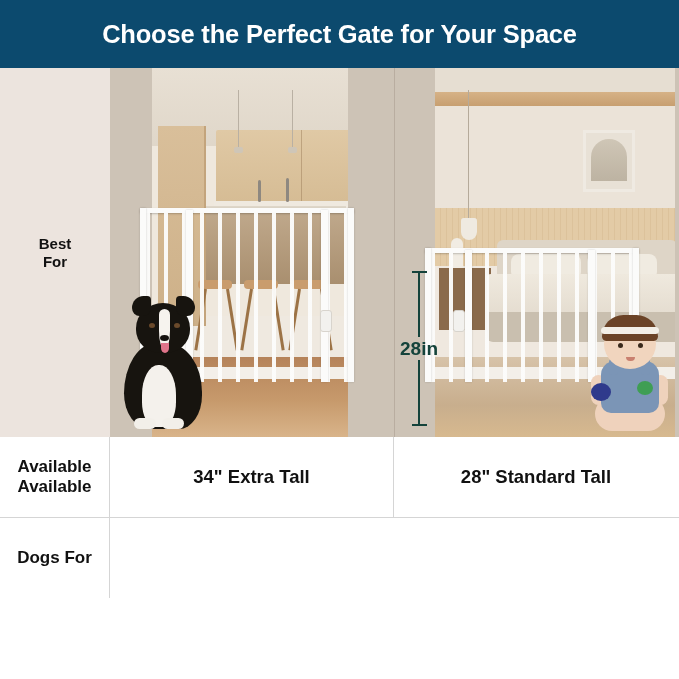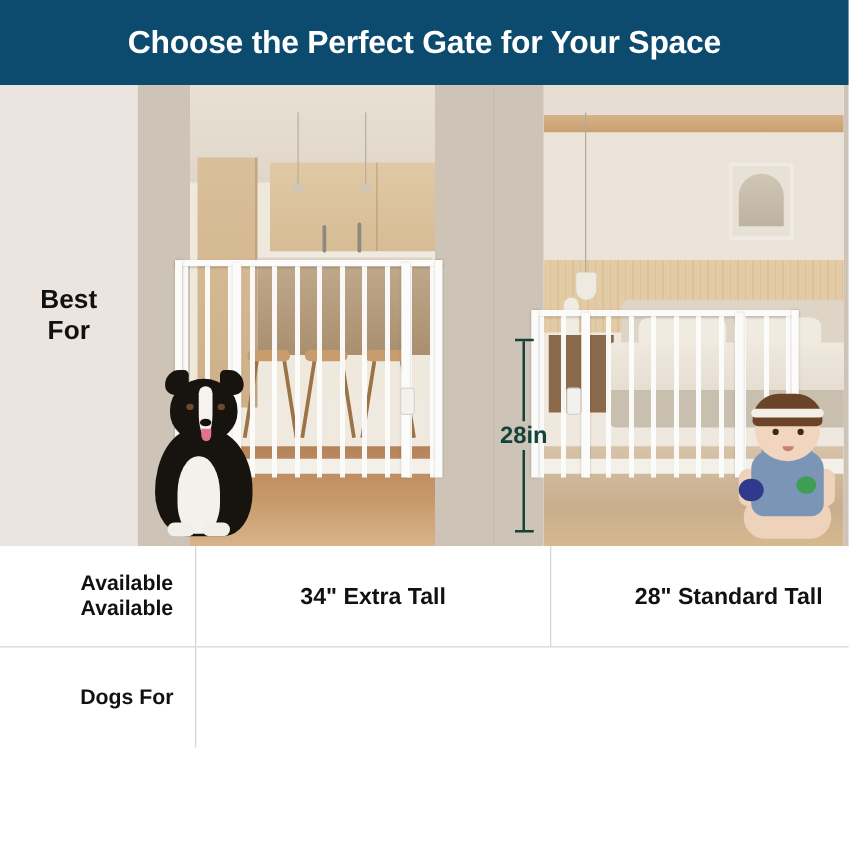--- a/index.html
+++ b/index.html
@@ -32,21 +32,21 @@
     background:#ece4de;
     overflow:hidden;
   }
   .hero-label-cell {
     position:absolute; left:0; top:0; width:110px; height:369px;
     background:#ece4de;
     display:flex; align-items:center; justify-content:center;
     z-index:6;
   }
   .hero-label {
-    font-size:21px; font-weight:bold; color:#111; text-align:center;
+    font-size:15px; font-weight:bold; color:#111; text-align:center;
     line-height:1.18;
   }
 
   .photo {
     position:absolute; top:0; height:369px; overflow:hidden;
   }
   .photo.left  { left:110px; width:284px; }
   .photo.right { left:395px; width:284px; }
   .seam {
     position:absolute; left:394px; top:0; width:1px; height:369px;
@@ -332,21 +332,20 @@
 
   
   .spec-table {
     position:absolute; left:0; top:437px; width:679px; height:242px;
     background:#fff;
     border-collapse:collapse;
   }
   .spec-row {
     position:relative; display:flex; width:679px;
     border-bottom:1px solid #d5d5d5;
-    padding-left:47px;
   }
   .spec-row:last-child { border-bottom:none; }
   .spec-row.r1 { height:81px; }
   .spec-row.r2 { height:80px; }
   .spec-row.r3 { height:81px; }
 
   .cell {
     display:flex; align-items:center; justify-content:center;
     text-align:center;
   }

